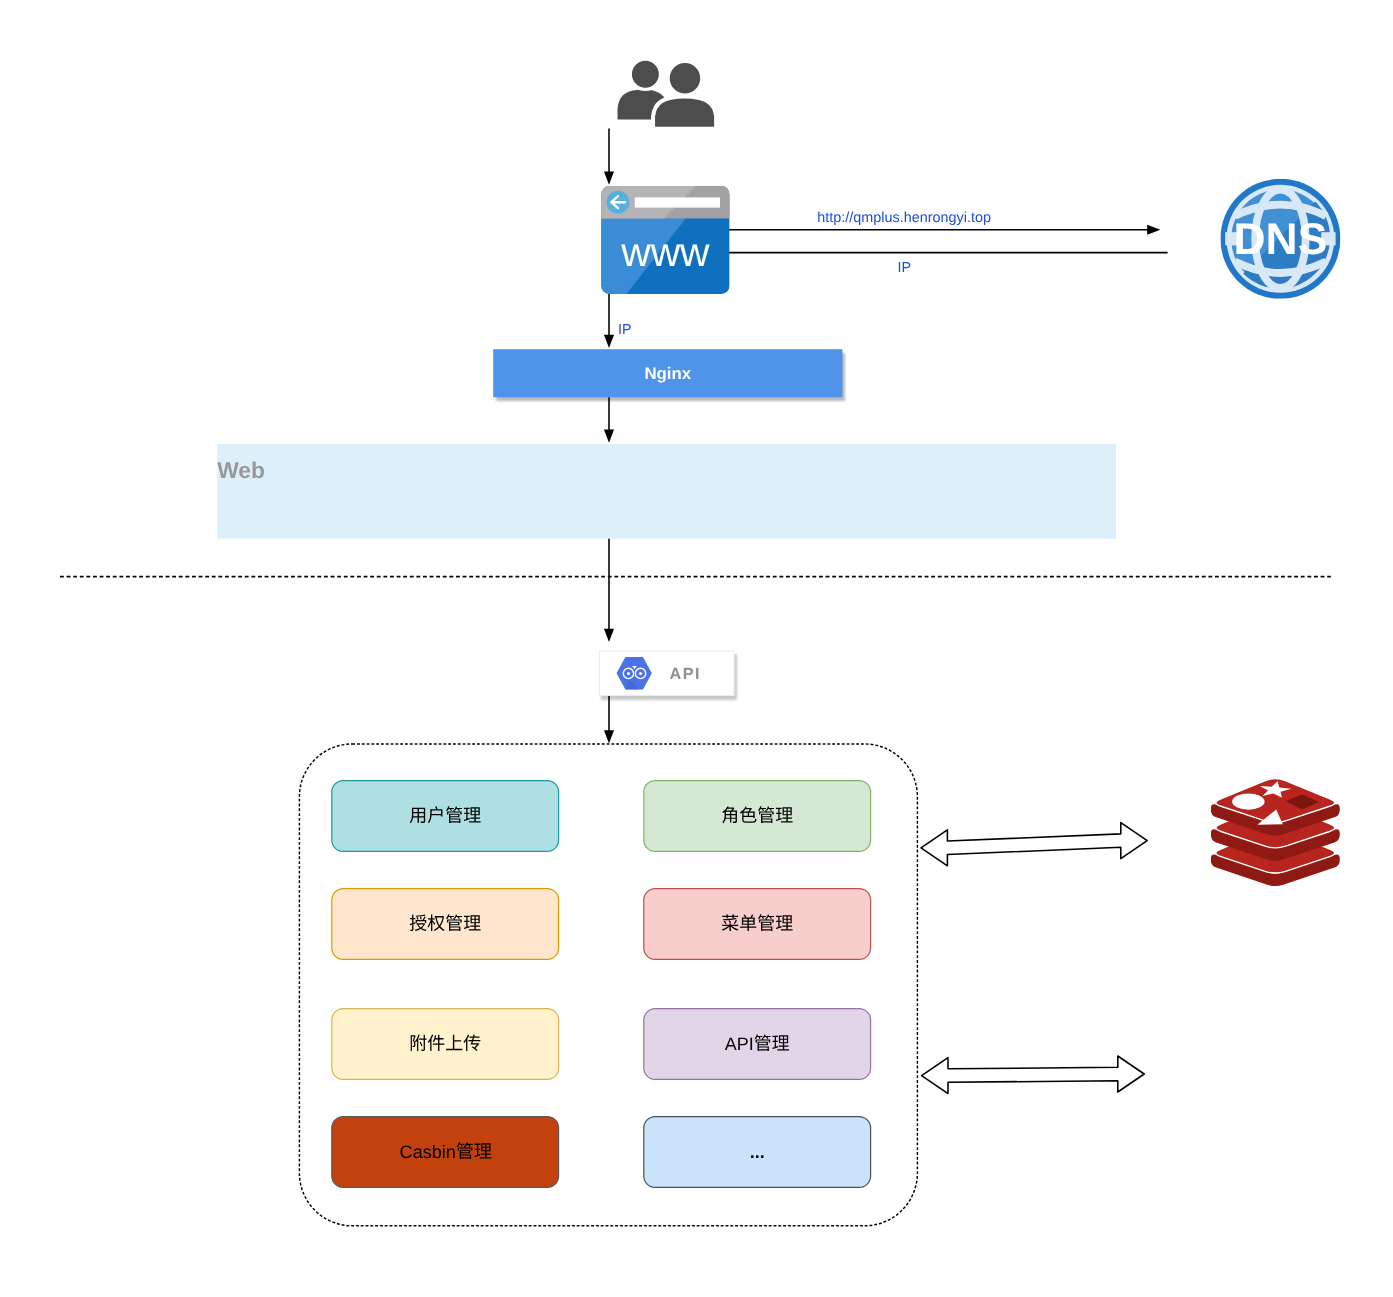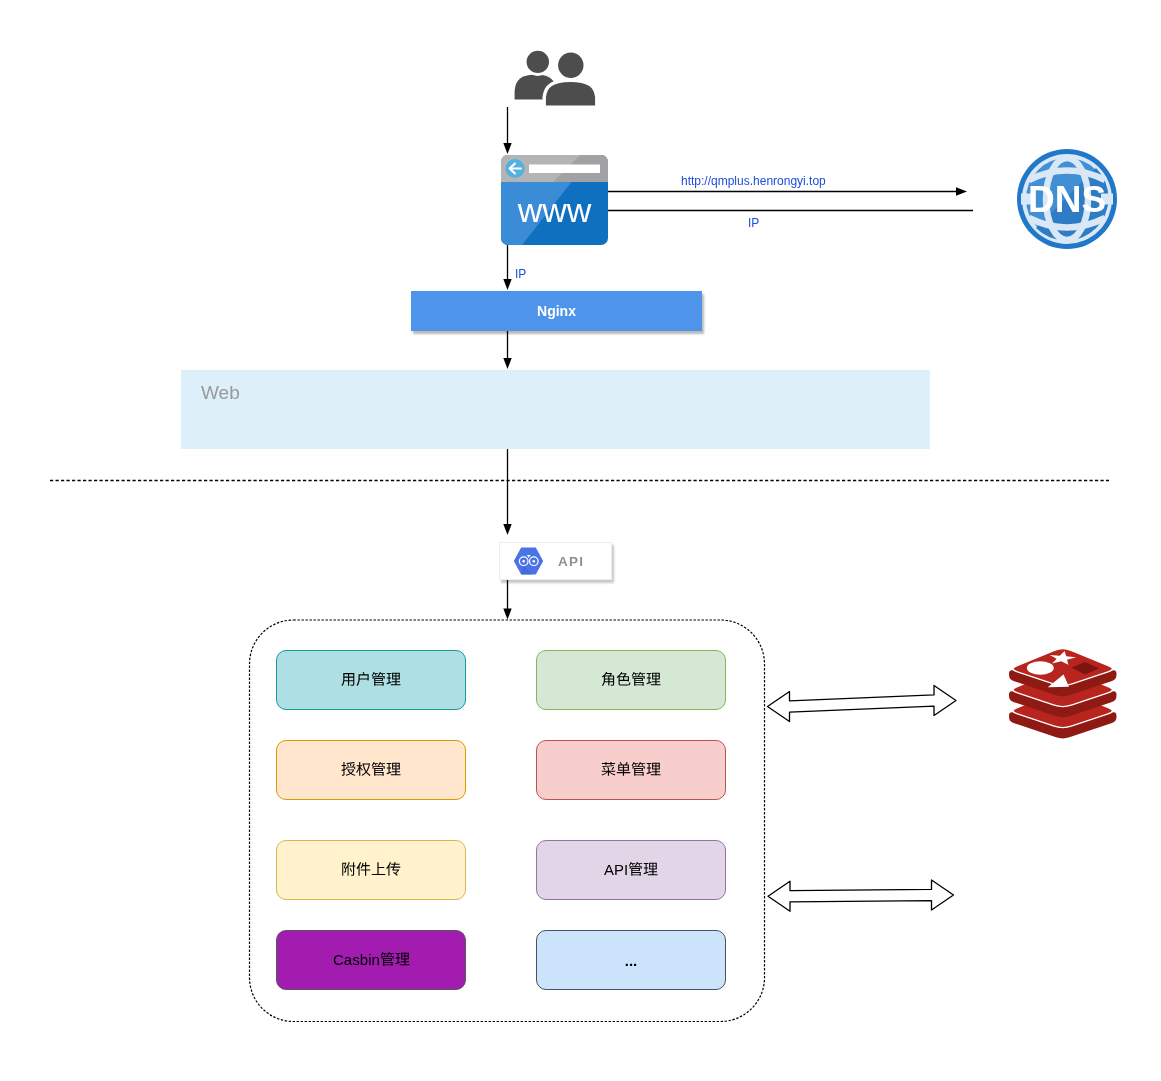--- a/index.html
+++ b/index.html
@@ -1,20 +1,20 @@
 <!DOCTYPE html>
 <html><head><meta charset="utf-8">
 <style>
 * { margin:0; padding:0; box-sizing:border-box; }
 html,body { width:1161px; height:1081px; background:#ffffff; font-family:"Liberation Sans",sans-serif; }
 #c { position:relative; width:1161px; height:1081px; overflow:hidden; }
 .abs { position:absolute;margin-left:48px; }
 #web { left:133px; top:370px; width:749px; height:79px; background:#ddf0fa; }
 #server { left:133px; top:509px; width:753px; height:518px; background:#f5f5f5; }
-.zone-lab { position:absolute; left:20px; top:12px; font-weight:normal; font-size:19px; color:#999999; }
+.zone-lab { position:absolute; left:0; top:12px; font-weight:bold; font-size:19px; color:#999999; }
 #ov { position:absolute; left:0; top:0; }
 #nginx { left:363px; top:291px; width:291px; height:40px; background:#4d94ea; box-shadow:2px 3px 2px rgba(0,0,0,0.28); display:flex; align-items:center; justify-content:center; color:#fff; font-weight:bold; font-size:14px; }
 #api { left:451px; top:542px; width:113px; height:38px; background:#ffffff; border:1px solid #ededed; box-shadow:2px 3px 2px rgba(0,0,0,0.22); display:flex; align-items:center; }
 #api .hx { margin-left:13px; height:28px; }
 #api .t { margin-left:14px; color:#909090; font-weight:bold; font-size:13.5px; letter-spacing:1.2px; }
 .bx { position:absolute; width:190px; height:60px; border:1.2px solid; border-radius:10px; display:flex; align-items:center; justify-content:center; }
 .dots { font-size:15px; color:#000; font-weight:bold; }
 .lbl { position:absolute; font-size:12px; color:#1d4ed8; }
 </style></head>
 <body>
@@ -181,21 +181,21 @@
       <svg width="54" height="19" viewBox="0 0 54.18 18.75">
         <text x="0.00" y="13.50" font-family="Liberation Sans, sans-serif" font-size="15px" fill="#000000">API</text>
         <g transform="translate(24.18,13.50) scale(0.015000,-0.015000)">
           <path fill="#000000" d="M211 438V-81H287V-47H771V-79H845V168H287V237H792V438ZM771 12H287V109H771ZM440 623C451 603 462 580 471 559H101V394H174V500H839V394H915V559H548C539 584 522 614 507 637ZM287 380H719V294H287ZM167 844C142 757 98 672 43 616C62 607 93 590 108 580C137 613 164 656 189 703H258C280 666 302 621 311 592L375 614C367 638 350 672 331 703H484V758H214C224 782 233 806 240 830ZM590 842C572 769 537 699 492 651C510 642 541 626 554 616C575 640 595 669 612 702H683C713 665 742 618 755 589L816 616C805 640 784 672 761 702H940V758H638C648 781 656 805 663 829Z"></path>
         </g>
         <g transform="translate(39.18,13.50) scale(0.015000,-0.015000)">
           <path fill="#000000" d="M476 540H629V411H476ZM694 540H847V411H694ZM476 728H629V601H476ZM694 728H847V601H694ZM318 22V-47H967V22H700V160H933V228H700V346H919V794H407V346H623V228H395V160H623V22ZM35 100 54 24C142 53 257 92 365 128L352 201L242 164V413H343V483H242V702H358V772H46V702H170V483H56V413H170V141C119 125 73 111 35 100Z"></path>
         </g>
       </svg>
     </div>
-<div class="bx" style="left:276px;top:930px;background:#a21caf;border-color:#595959">
+<div class="bx" style="left:276px;top:930px;background:#c2410c;border-color:#595959">
       <svg width="77" height="19" viewBox="0 0 76.69 18.75">
         <text x="0.00" y="13.50" font-family="Liberation Sans, sans-serif" font-size="15px" fill="#000000">Casbin</text>
         <g transform="translate(46.69,13.50) scale(0.015000,-0.015000)">
           <path fill="#000000" d="M211 438V-81H287V-47H771V-79H845V168H287V237H792V438ZM771 12H287V109H771ZM440 623C451 603 462 580 471 559H101V394H174V500H839V394H915V559H548C539 584 522 614 507 637ZM287 380H719V294H287ZM167 844C142 757 98 672 43 616C62 607 93 590 108 580C137 613 164 656 189 703H258C280 666 302 621 311 592L375 614C367 638 350 672 331 703H484V758H214C224 782 233 806 240 830ZM590 842C572 769 537 699 492 651C510 642 541 626 554 616C575 640 595 669 612 702H683C713 665 742 618 755 589L816 616C805 640 784 672 761 702H940V758H638C648 781 656 805 663 829Z"></path>
         </g>
         <g transform="translate(61.69,13.50) scale(0.015000,-0.015000)">
           <path fill="#000000" d="M476 540H629V411H476ZM694 540H847V411H694ZM476 728H629V601H476ZM694 728H847V601H694ZM318 22V-47H967V22H700V160H933V228H700V346H919V794H407V346H623V228H395V160H623V22ZM35 100 54 24C142 53 257 92 365 128L352 201L242 164V413H343V483H242V702H358V772H46V702H170V483H56V413H170V141C119 125 73 111 35 100Z"></path>
         </g>
       </svg>
     </div>

